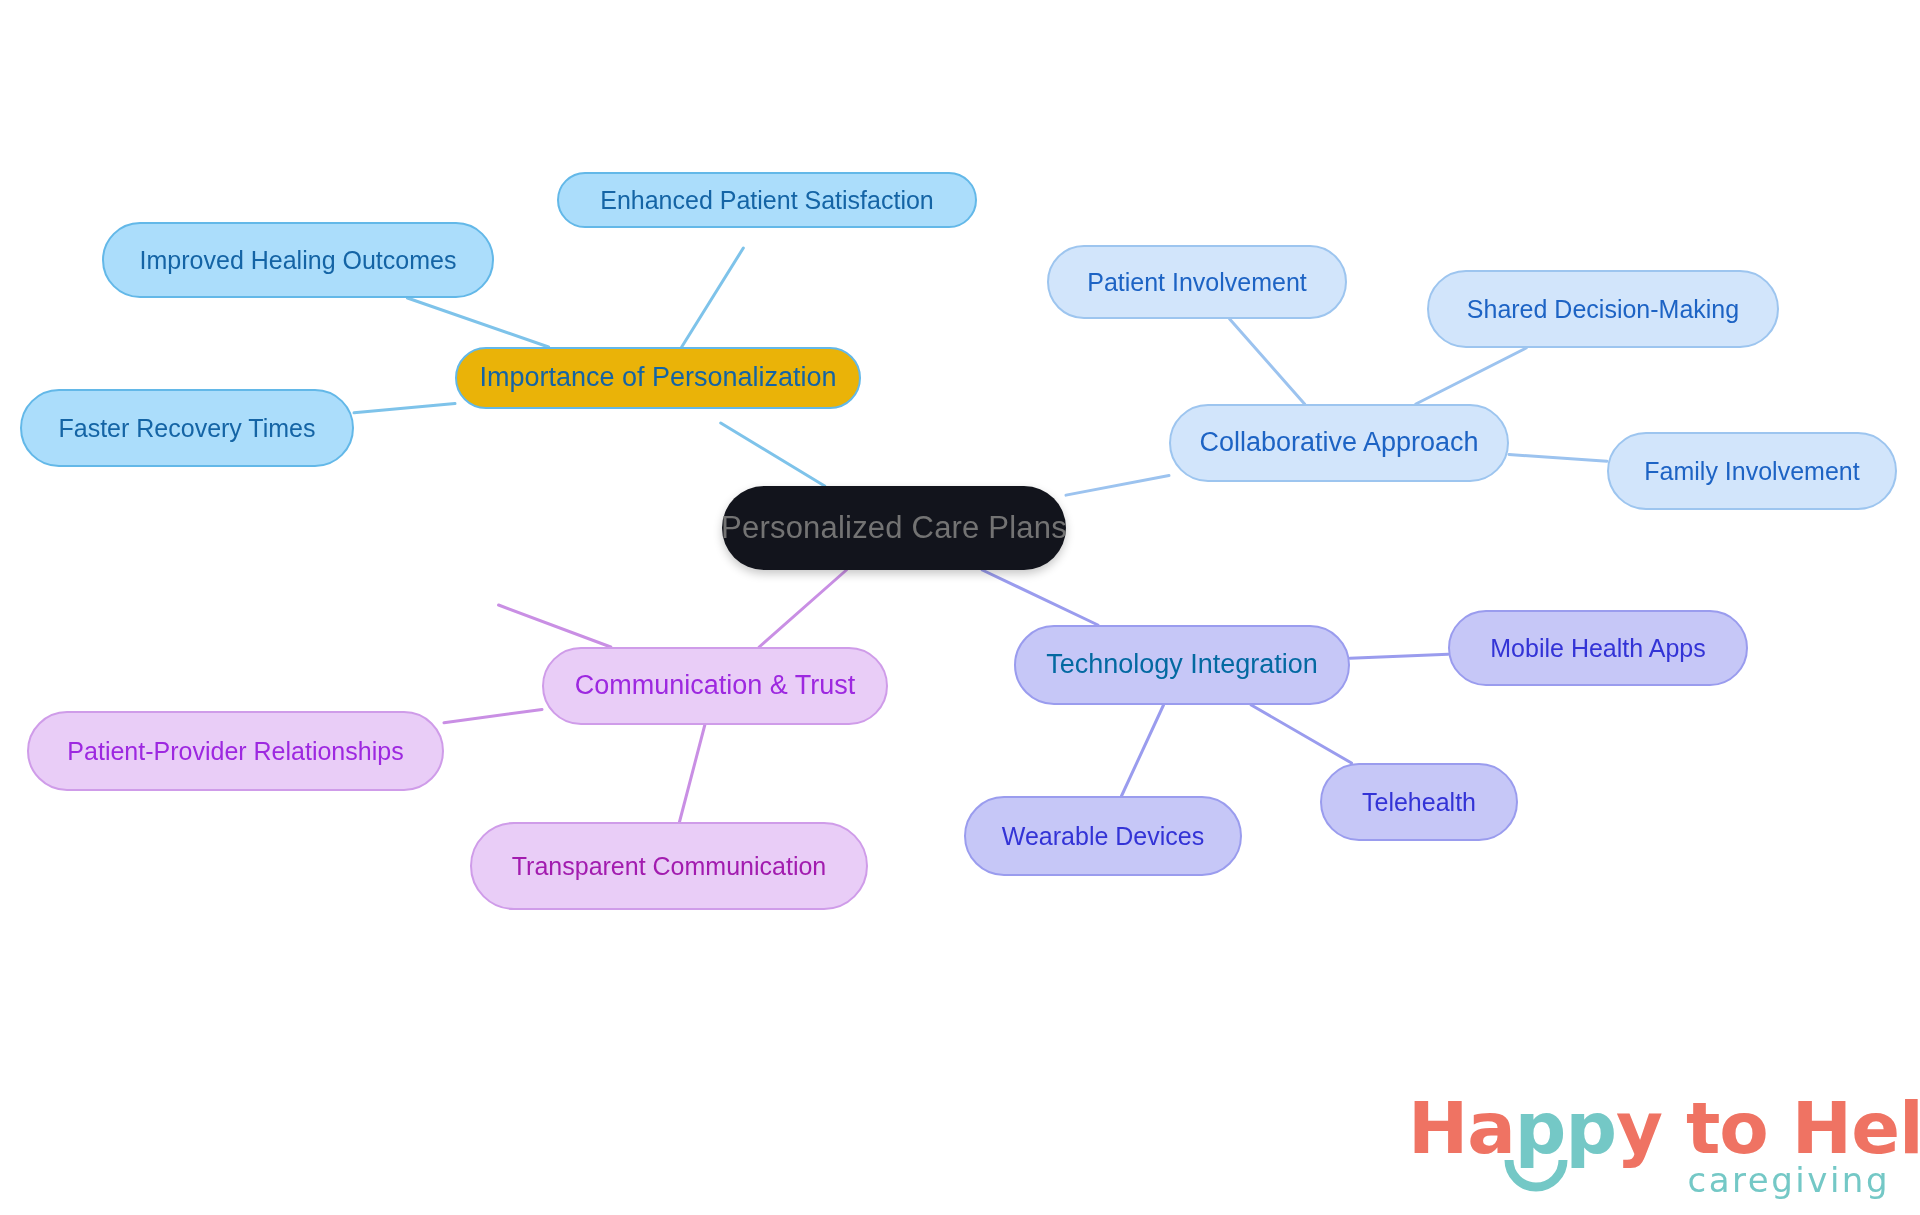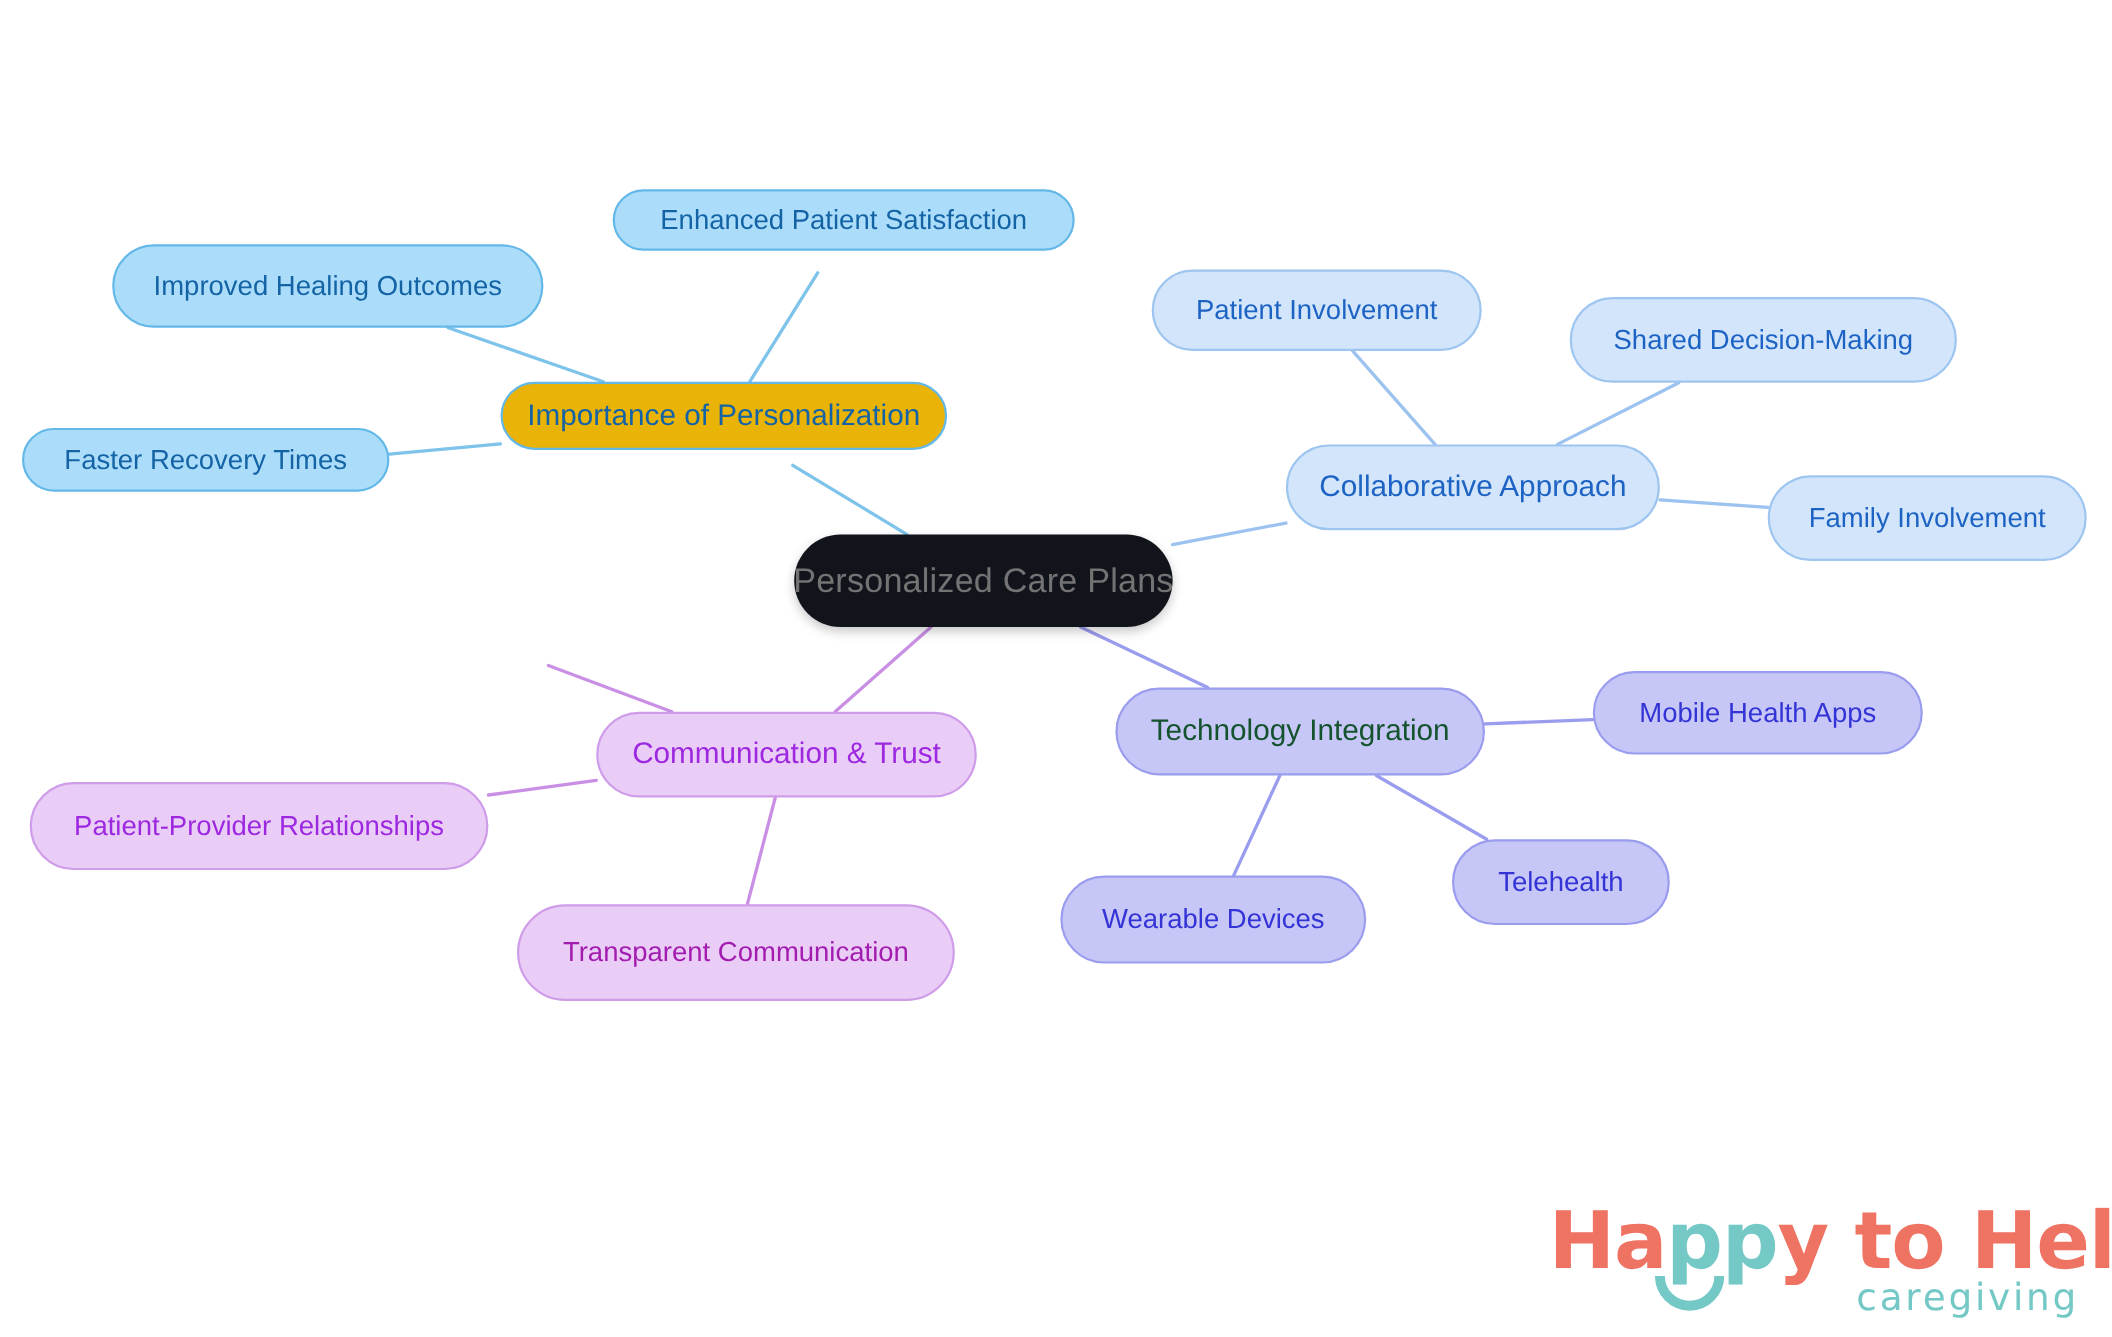--- a/index.html
+++ b/index.html
@@ -114,28 +114,28 @@
       <line x1="610.781512605042" y1="647" x2="498.546218487395" y2="605" stroke="#c98fe4" stroke-width="3" stroke-linecap="round"></line>
       <line x1="542" y1="709.451511991658" x2="444" y2="722.7361835245047" stroke="#c98fe4" stroke-width="3" stroke-linecap="round"></line>
       <line x1="704.8068181818181" y1="725" x2="679.4545454545455" y2="822" stroke="#c98fe4" stroke-width="3" stroke-linecap="round"></line>
     </svg>
 
   <div class="node root" id="n-root" style="left: 722px; top: 486px; width: 344px; height: 84px; font-size: 31px;">Personalized Care Plans</div>
 
   <div class="node sky" id="n-b0" style="left: 455px; top: 347px; width: 406px; height: 62px; font-size: 27px; background: #eab308; border-color: rgb(99, 184, 232); color: rgb(20, 100, 165);">Importance of Personalization</div>
   <div class="node sky-sub" id="n-b0c0" style="left: 557px; top: 172px; width: 420px; height: 56px; font-size: 25px; background: rgb(171, 221, 251); border-color: rgb(99, 184, 232); color: rgb(20, 100, 165);">Enhanced Patient Satisfaction</div>
   <div class="node sky-sub" id="n-b0c1" style="left: 102px; top: 222px; width: 392px; height: 76px; font-size: 25px; background: rgb(171, 221, 251); border-color: rgb(99, 184, 232); color: rgb(20, 100, 165);">Improved Healing Outcomes</div>
-  <div class="node sky-sub" id="n-b0c2" style="left: 20px; top: 389px; width: 334px; height: 58px; font-size: 25px; background: rgb(171, 221, 251); border-color: rgb(99, 184, 232); color: rgb(20, 100, 165);">Faster Recovery Times</div>
+  <div class="node sky-sub" id="n-b0c2" style="left: 20px; top: 389px; width: 334px; height: 78px; font-size: 25px; background: rgb(171, 221, 251); border-color: rgb(99, 184, 232); color: rgb(20, 100, 165);">Faster Recovery Times</div>
 
   <div class="node ice" id="n-b1" style="left: 1169px; top: 404px; width: 340px; height: 78px; font-size: 27px; background: rgb(210, 229, 251); border-color: rgb(157, 197, 239); color: rgb(29, 99, 196);">Collaborative Approach</div>
   <div class="node ice" id="n-b1c0" style="left: 1047px; top: 245px; width: 300px; height: 74px; font-size: 25px; background: rgb(210, 229, 251); border-color: rgb(157, 197, 239); color: rgb(29, 99, 196);">Patient Involvement</div>
   <div class="node ice" id="n-b1c1" style="left: 1427px; top: 270px; width: 352px; height: 78px; font-size: 25px; background: rgb(210, 229, 251); border-color: rgb(157, 197, 239); color: rgb(29, 99, 196);">Shared Decision-Making</div>
   <div class="node ice" id="n-b1c2" style="left: 1607px; top: 432px; width: 290px; height: 78px; font-size: 25px; background: rgb(210, 229, 251); border-color: rgb(157, 197, 239); color: rgb(29, 99, 196);">Family Involvement</div>
 
-  <div class="node peri" id="n-b2" style="left: 1014px; top: 625px; width: 336px; height: 80px; font-size: 27px; background: rgb(198, 199, 247); border-color: rgb(154, 156, 238); color: #14532d;">Technology Integration</div>
+  <div class="node peri" id="n-b2" style="left: 1014px; top: 625px; width: 336px; height: 80px; font-size: 27px; background: rgb(198, 199, 247); border-color: rgb(154, 156, 238); color: #0369a1;">Technology Integration</div>
   <div class="node peri" id="n-b2c0" style="left: 1448px; top: 610px; width: 300px; height: 76px; font-size: 25px; background: rgb(198, 199, 247); border-color: rgb(154, 156, 238); color: rgb(51, 51, 214);">Mobile Health Apps</div>
   <div class="node peri" id="n-b2c1" style="left: 1320px; top: 763px; width: 198px; height: 78px; font-size: 25px; background: rgb(198, 199, 247); border-color: rgb(154, 156, 238); color: rgb(51, 51, 214);">Telehealth</div>
   <div class="node peri" id="n-b2c2" style="left: 964px; top: 796px; width: 278px; height: 80px; font-size: 25px; background: rgb(198, 199, 247); border-color: rgb(154, 156, 238); color: rgb(51, 51, 214);">Wearable Devices</div>
 
   <div class="node lilac" id="n-b3" style="left: 542px; top: 647px; width: 346px; height: 78px; font-size: 27px; background: rgb(233, 205, 247); border-color: rgb(207, 156, 233); color: rgb(157, 40, 224);">Communication &amp; Trust</div>
   <div class="node lilac" id="n-b3c1" style="left: 27px; top: 711px; width: 417px; height: 80px; font-size: 25px; background: rgb(233, 205, 247); border-color: rgb(207, 156, 233); color: rgb(157, 40, 224);">Patient-Provider Relationships</div>
   <div class="node lilac" id="n-b3c2" style="left: 470px; top: 822px; width: 398px; height: 88px; font-size: 25px; background: rgb(233, 205, 247); border-color: rgb(207, 156, 233); color: #a21caf;">Transparent Communication</div>
 
   <div class="logo">
     <div class="logo-main">

